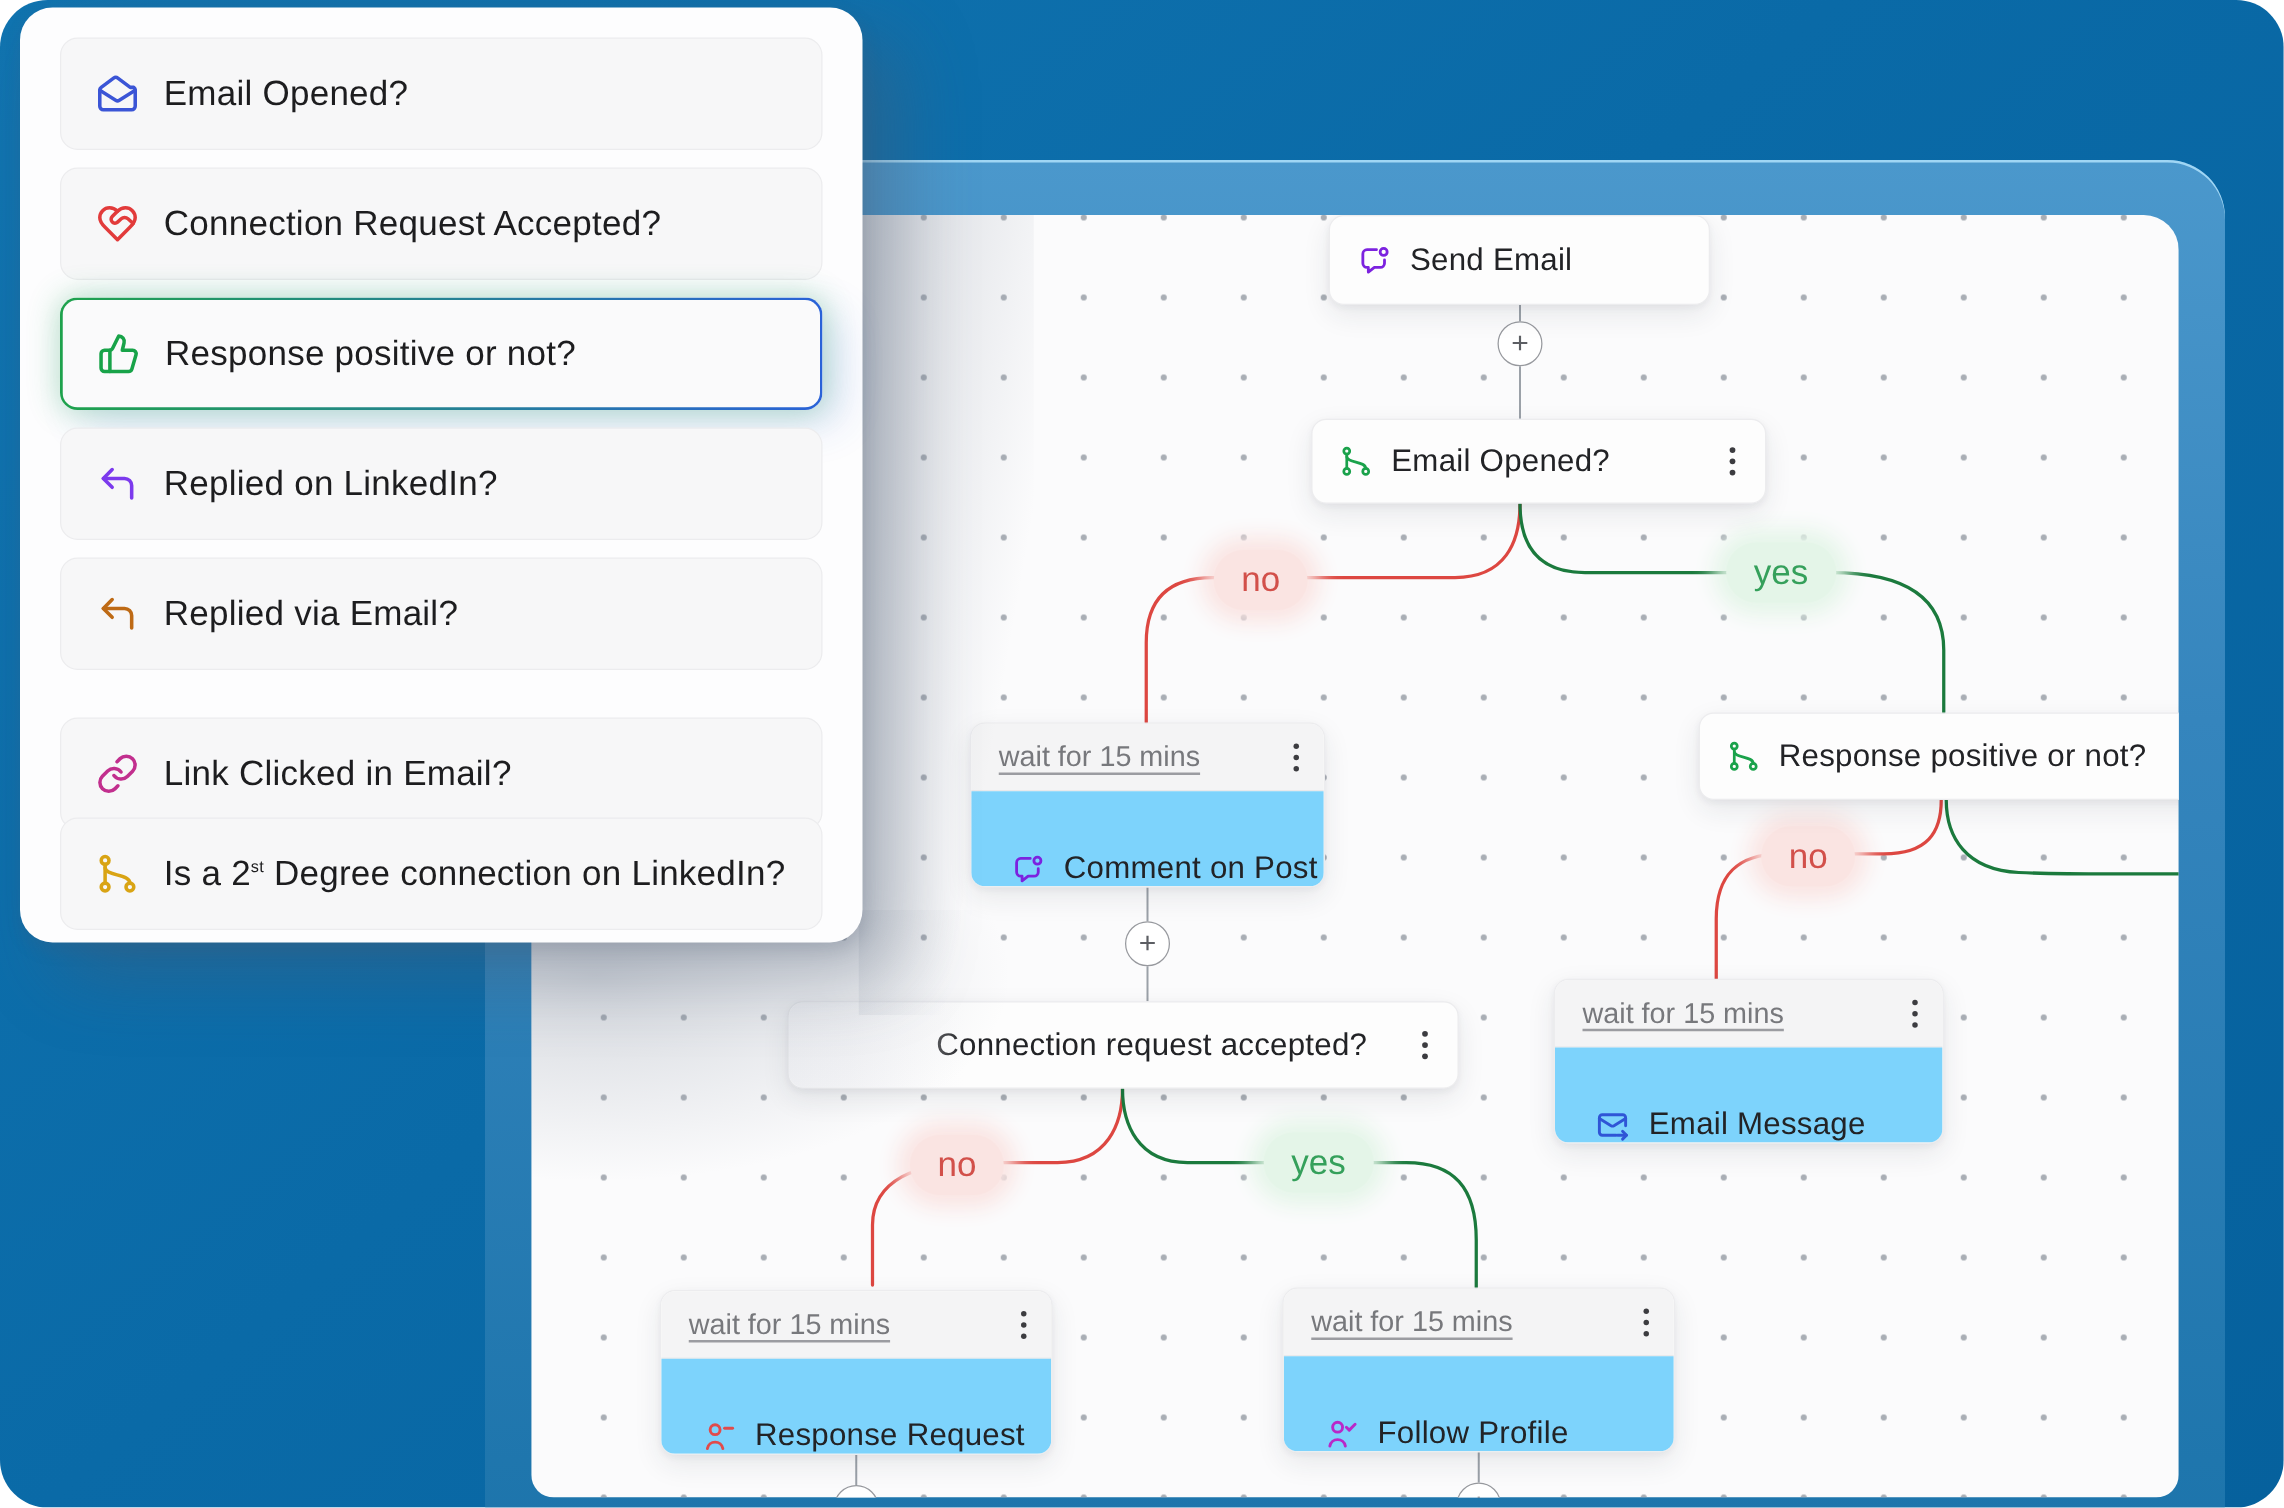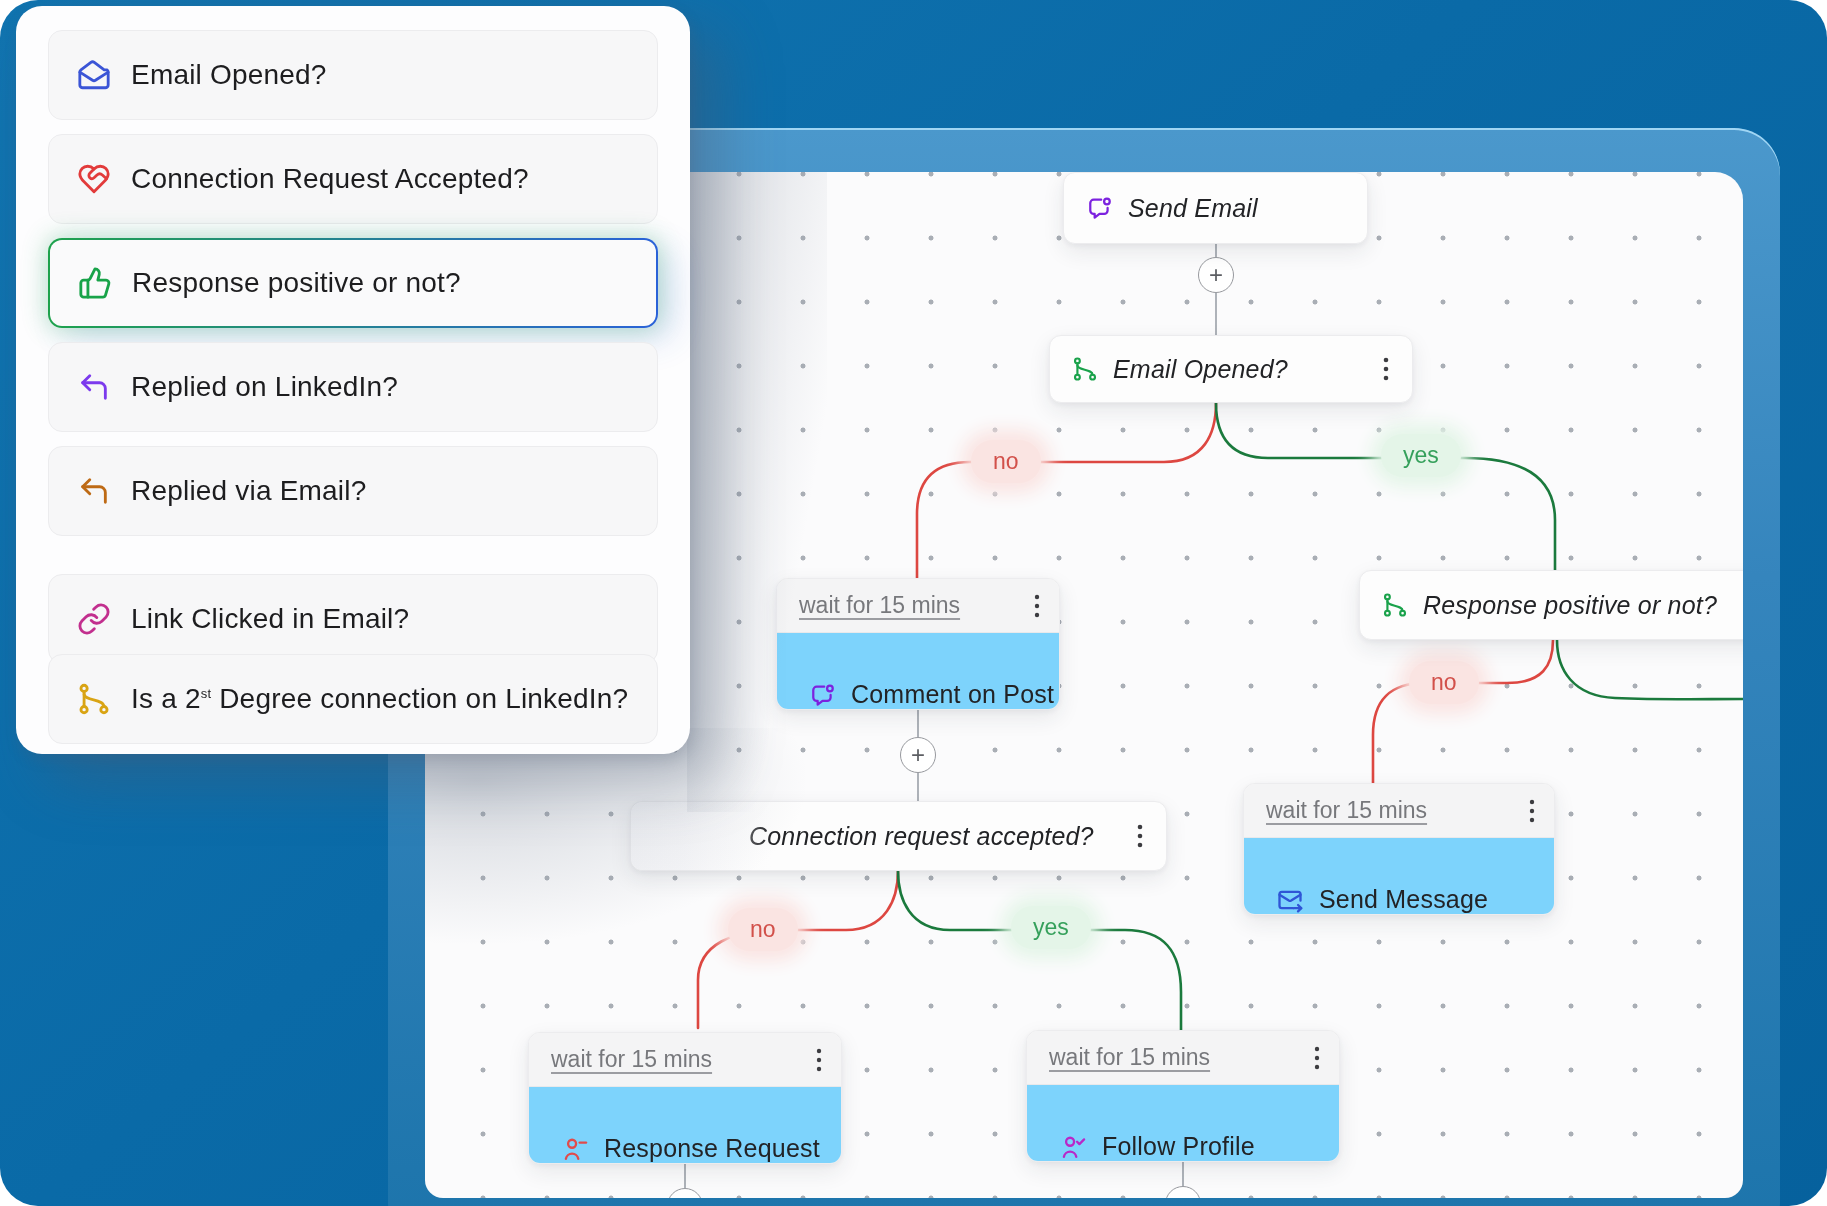--- a/index.html
+++ b/index.html
@@ -34,21 +34,21 @@
     background: linear-gradient(100deg, rgba(140,150,165,.30) 8%, rgba(140,150,165,0) 72%); }
   .wash-corner { position:absolute; z-index:4; left:0; top:556px; width:430px; height:240px; pointer-events:none;
     background: radial-gradient(ellipse at 12% 22%, rgba(140,150,165,.34), rgba(140,150,165,0) 62%); }
 
   
   .node, .wnode {
     position: absolute; z-index:3;
     background: #fdfdfd; border: 1px solid #ececee; border-radius: 12px;
     box-shadow: 0 8px 22px rgba(30,40,60,.09), 0 2px 5px rgba(30,40,60,.05);
   }
-  .node { display:flex; align-items:center; padding:0 22px; height:70px;font-style:italic; }
+  .node { display:flex; align-items:center; padding:0 22px; height:70px; }
   .node .label, .wnode .label {
     font-size: 25px; color: #222326; white-space: nowrap; letter-spacing:.2px;
   }
   .node .nicon, .wnode .nicon { flex: 0 0 auto; margin-right: 15px; display:block; }
   .node .spacer { flex: 1 1 auto; }
 
   .wnode { overflow: hidden; }
   .wnode-head {
     display:flex; align-items:center; height: 54px; padding: 0 18px 0 22px;
     background:#f4f4f5; border-bottom:1px solid #e9e9eb;
@@ -65,21 +65,21 @@
   .plus {
     position:absolute; z-index:3; width:36px; height:36px; border-radius:50%;
     background:#fff; border:1.6px solid #97999e; color:#5c5e63;
     display:flex; align-items:center; justify-content:center;
     font-size:24px; font-weight:400; line-height:1;
   }
 
   
   .pill {
     position:absolute; z-index:2; display:flex; align-items:center; justify-content:center;
-    border-radius: 26px; font-size: 23px; padding: 8px 22px; white-space:nowrap;
+    border-radius: 26px; font-size: 28px; padding: 8px 22px; white-space:nowrap;
   }
   .pill-no  { background:#fae4e2; color:#d2504a; box-shadow: 0 0 18px 10px #fae4e2; }
   .pill-yes { background:#e4f5e8; color:#35a05b; box-shadow: 0 0 18px 10px #e4f5e8; }
 
   
   .panel {
     position:absolute; z-index:10; left:16px; top:6px; width:674px; height:748px;
     background:#fdfdfe; border-radius:26px;
     box-shadow: 30px 26px 60px rgba(75,90,112,.40), 2px 6px 14px rgba(75,90,112,.18);
   }
@@ -229,21 +229,21 @@
             <circle cx="4" cy="22" r="2.2" fill="#3c3c40"></circle>
         </svg>
       </div>
       <div class="wnode-body">
         <svg class="nicon" width="28" height="28" viewBox="0 0 24 24" fill="none" stroke="#2F55D6" stroke-width="2" stroke-linecap="round" stroke-linejoin="round">
           <path d="M21 12.5V7a2 2 0 0 0-2-2H5a2 2 0 0 0-2 2v10a2 2 0 0 0 2 2h9.5"></path>
           <path d="m3 7.5 8 5a2 2 0 0 0 2 0l8-5"></path>
           <path d="M15.5 19h6"></path>
             <path d="m18.9 16.3 2.7 2.7-2.7 2.7"></path>
         </svg>
-        <span class="label">Send Message</span>
+        <span class="label">Email Message</span>
       </div>
     </div>
 
     <div class="wnode" style="left:103px; top:860px; width:314px;">
       <div class="wnode-head">
         <span class="wait-text">wait for 15 mins</span>
         <span class="head-spacer"></span>
         <svg class="kebab" width="8" height="26" viewBox="0 0 8 26">
           <circle cx="4" cy="4" r="2.2" fill="#3c3c40"></circle>
             <circle cx="4" cy="13" r="2.2" fill="#3c3c40"></circle>

